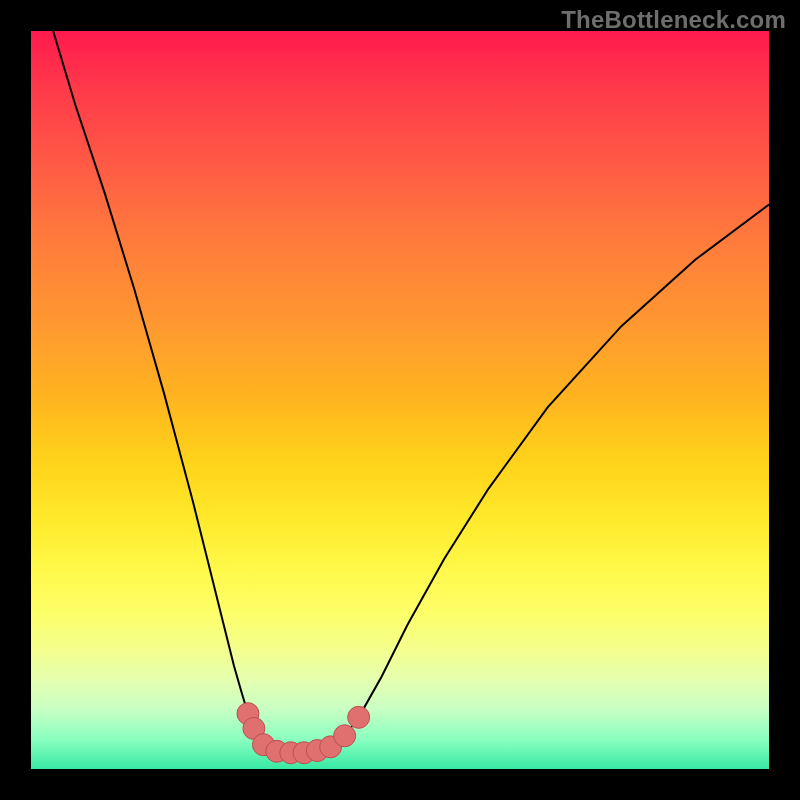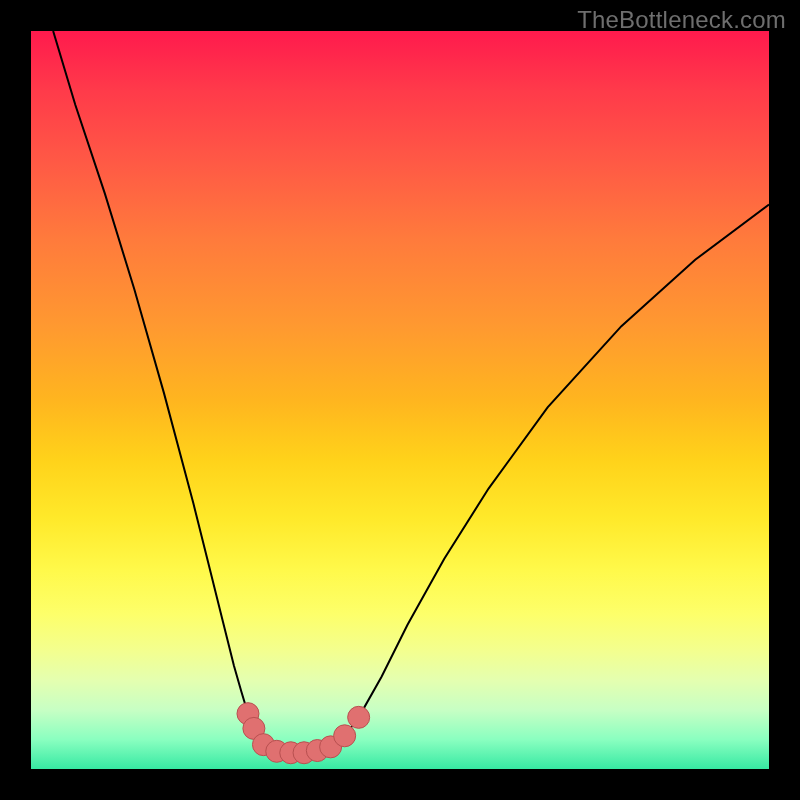--- a/index.html
+++ b/index.html
@@ -48,21 +48,21 @@
   .svg-layer {
     position: absolute;
     inset: 0;
   }
   .watermark {
     position: absolute;
     top: 6px;
     right: 14px;
     color: #6e6e6e;
     font-size: 24px;
-    font-weight: 400;
+    font-weight: 700;
     letter-spacing: 0.2px;
     user-select: none;
   }
 </style>
 </head>
 <body>
 
 <div class="frame">
   <div class="plot-area">
     <div class="gradient-bg"></div>

